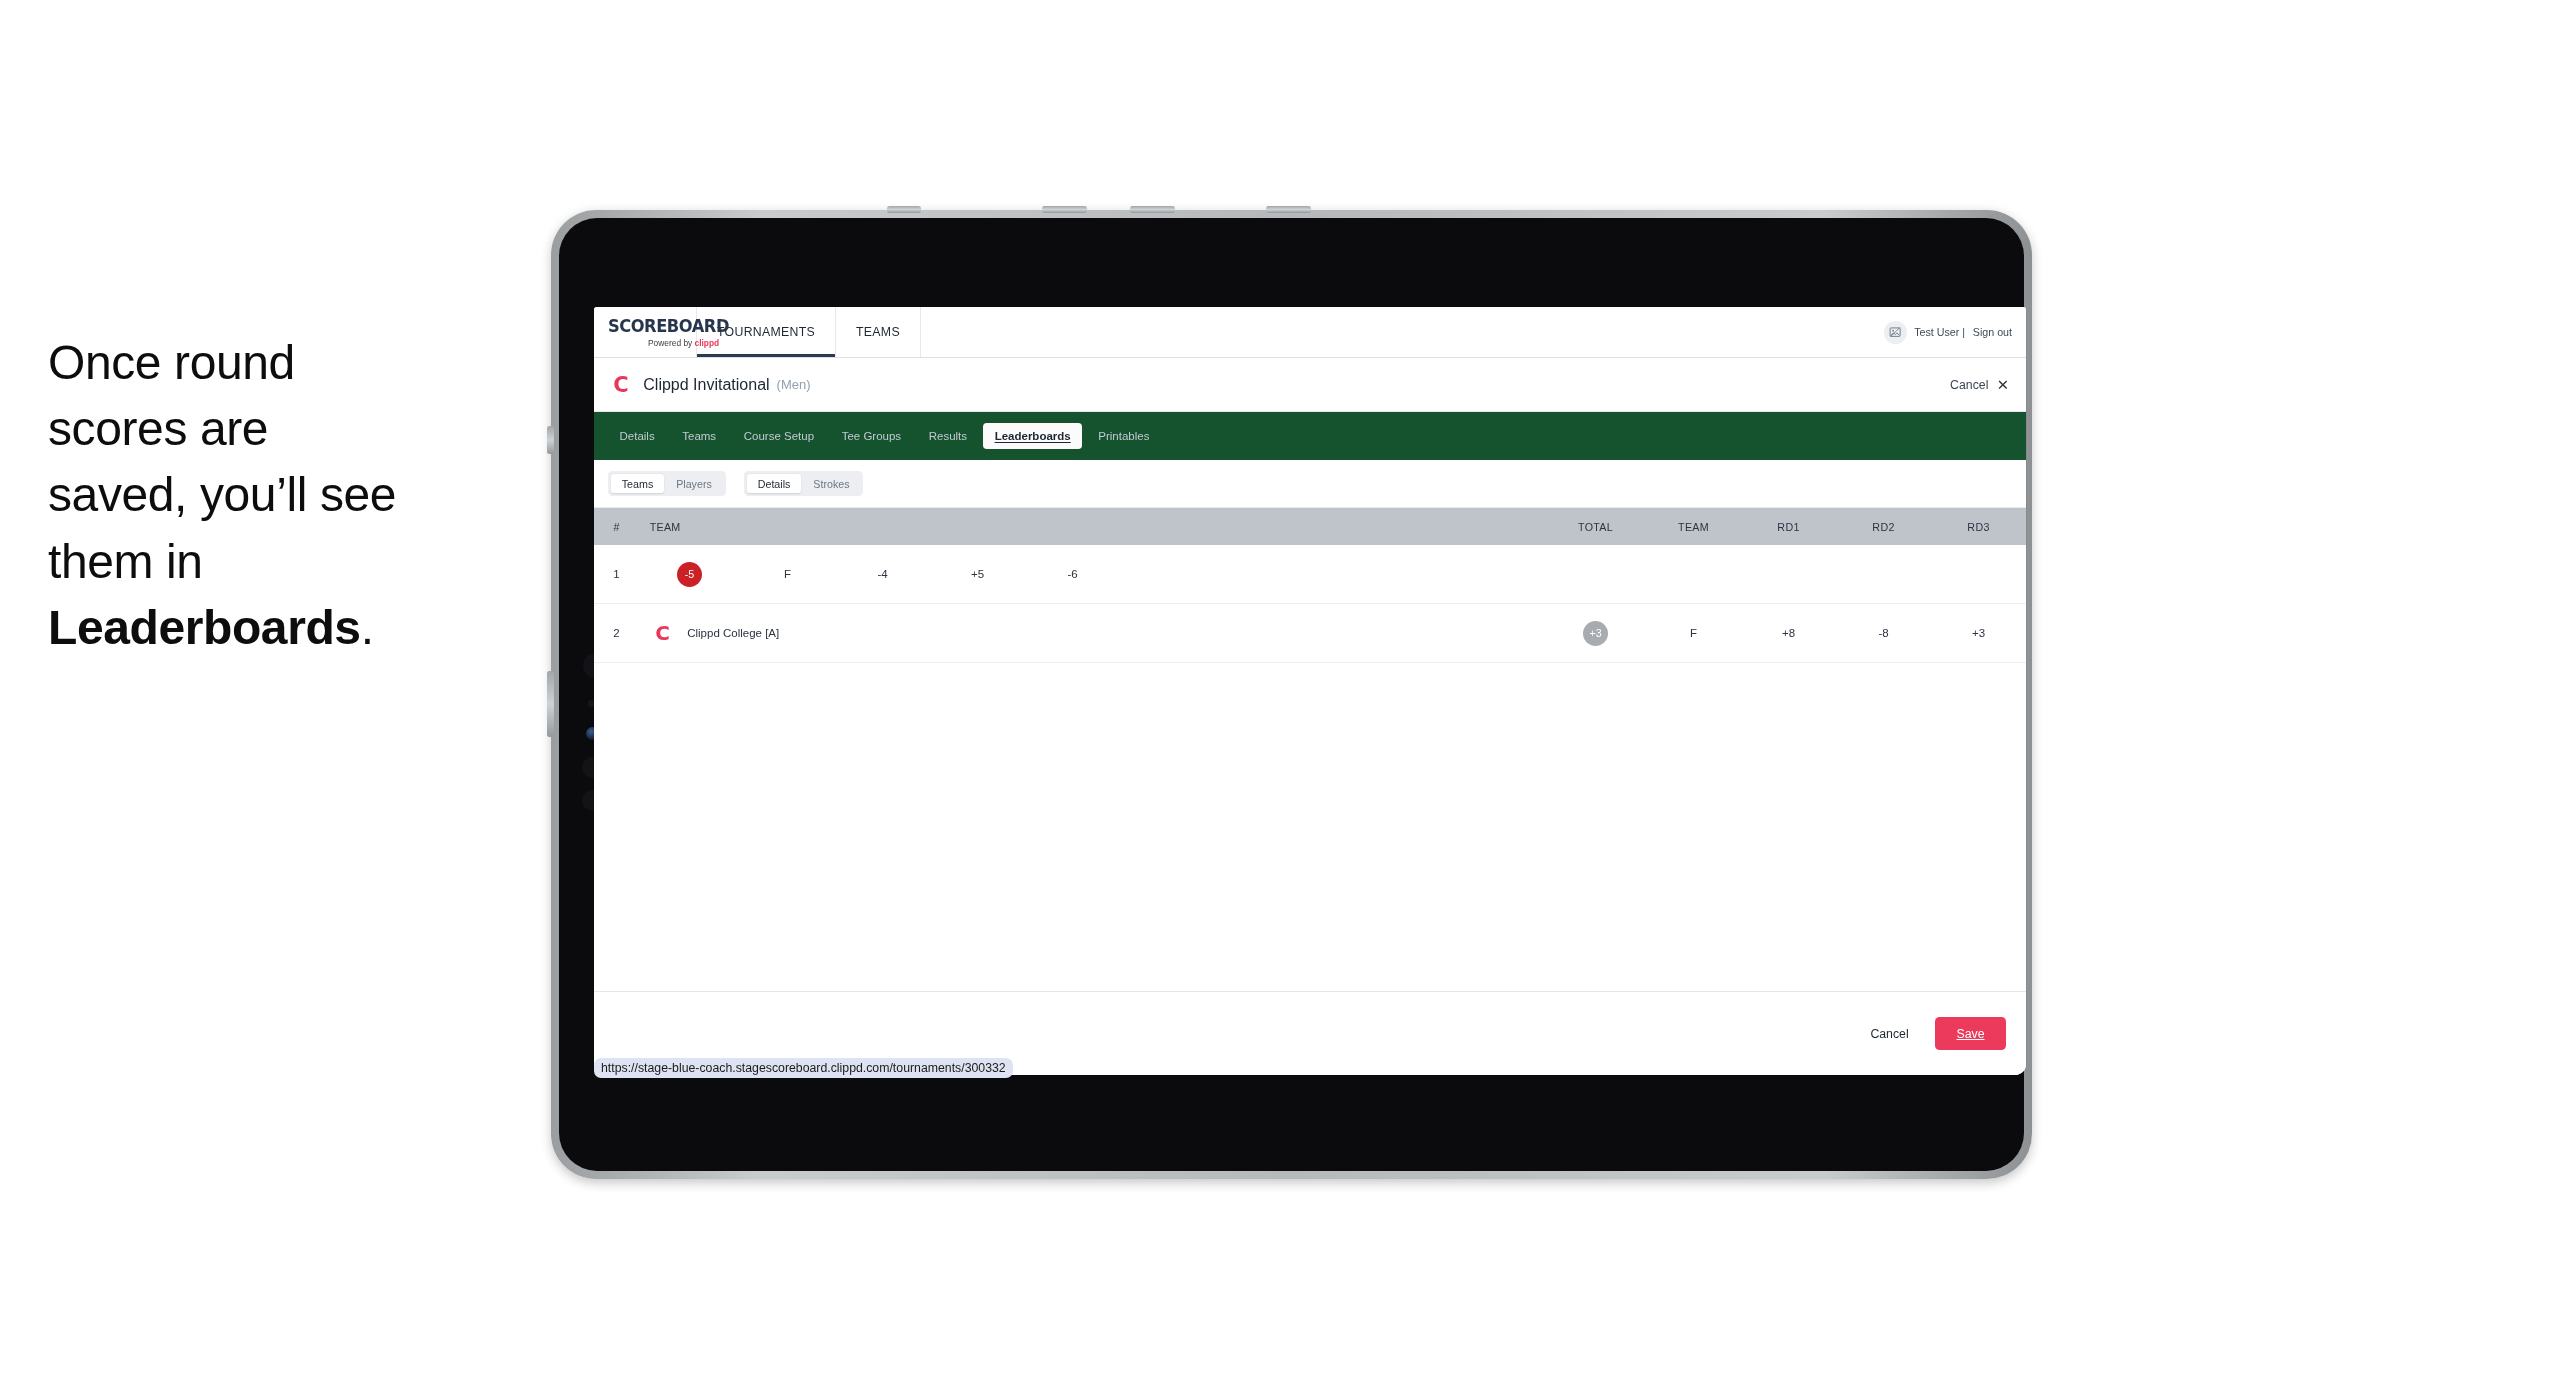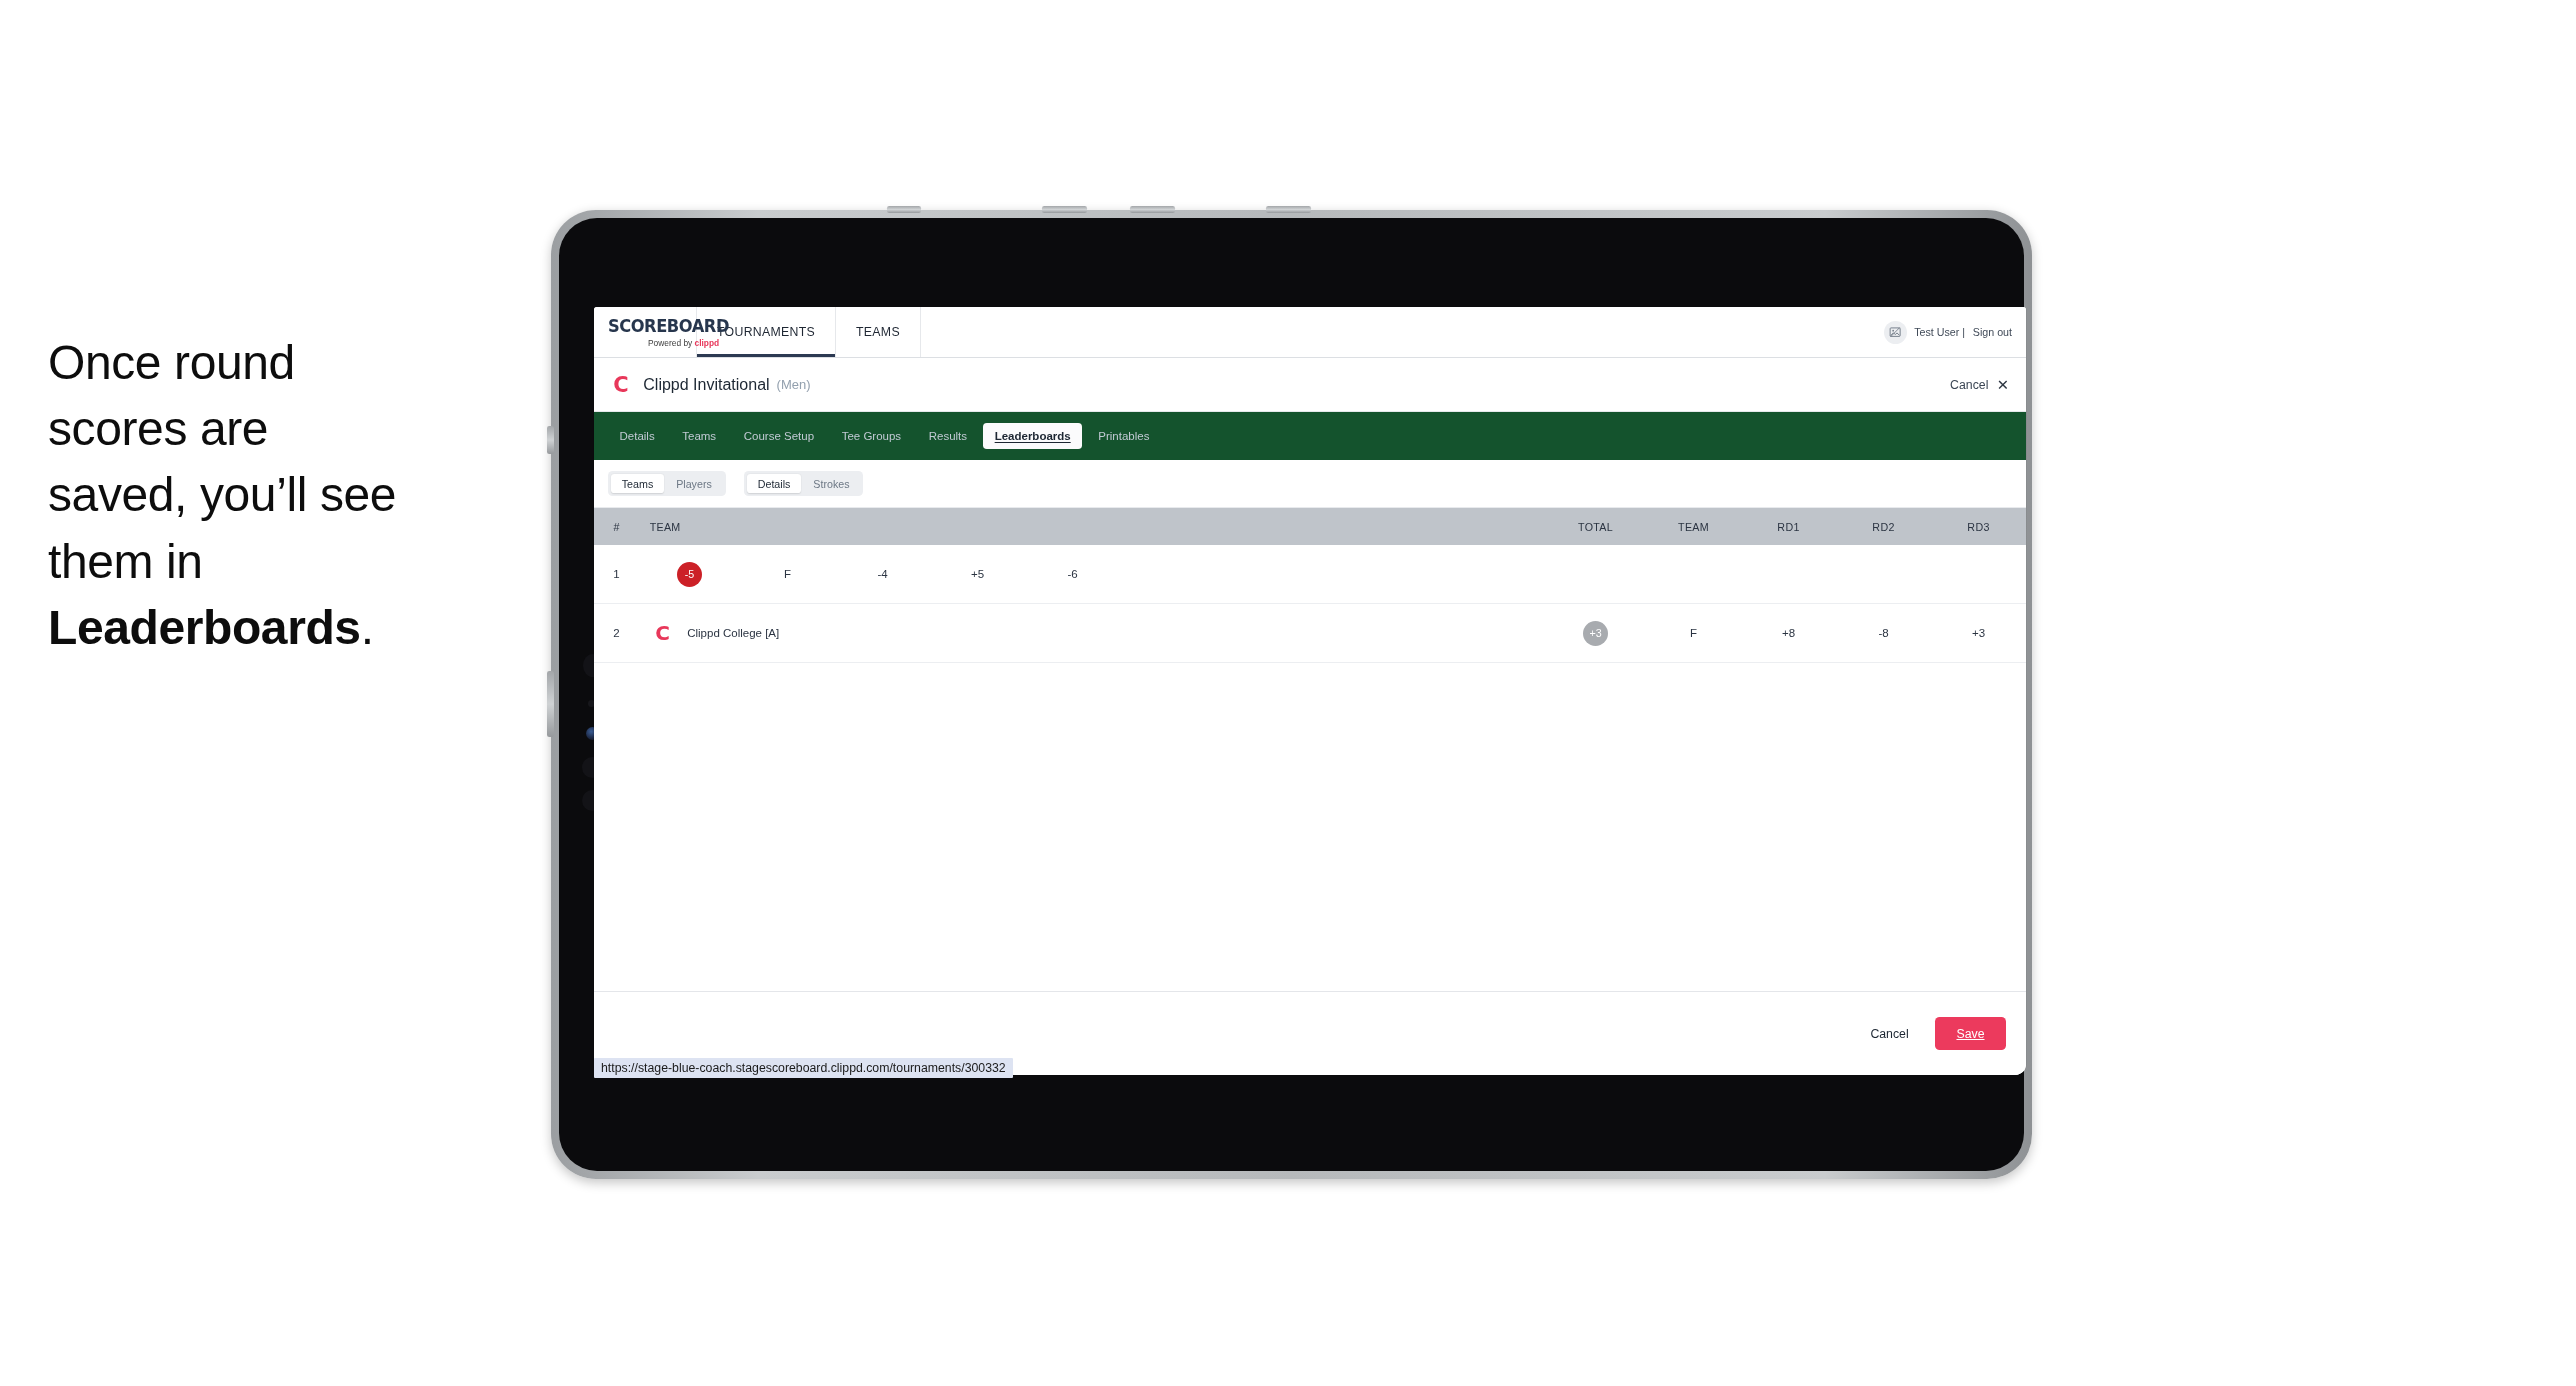--- a/index.html
+++ b/index.html
@@ -297,21 +297,21 @@
   }
 
   
   #status-url {
     position: absolute;
     left: 594px; top: 1058px;
     background: #dde3f2;
     color: #1b1b1b;
     font-size: 12.3px;
     padding: 3.1px 7px;
-    border-radius: 1px;
+    border-radius: 7px;
     white-space: nowrap;
     z-index: 5;
   }
 </style>
 </head>
 <body>
 
 <div id="caption">
   <span>Once round</span><br>
   <span>scores are</span><br>

